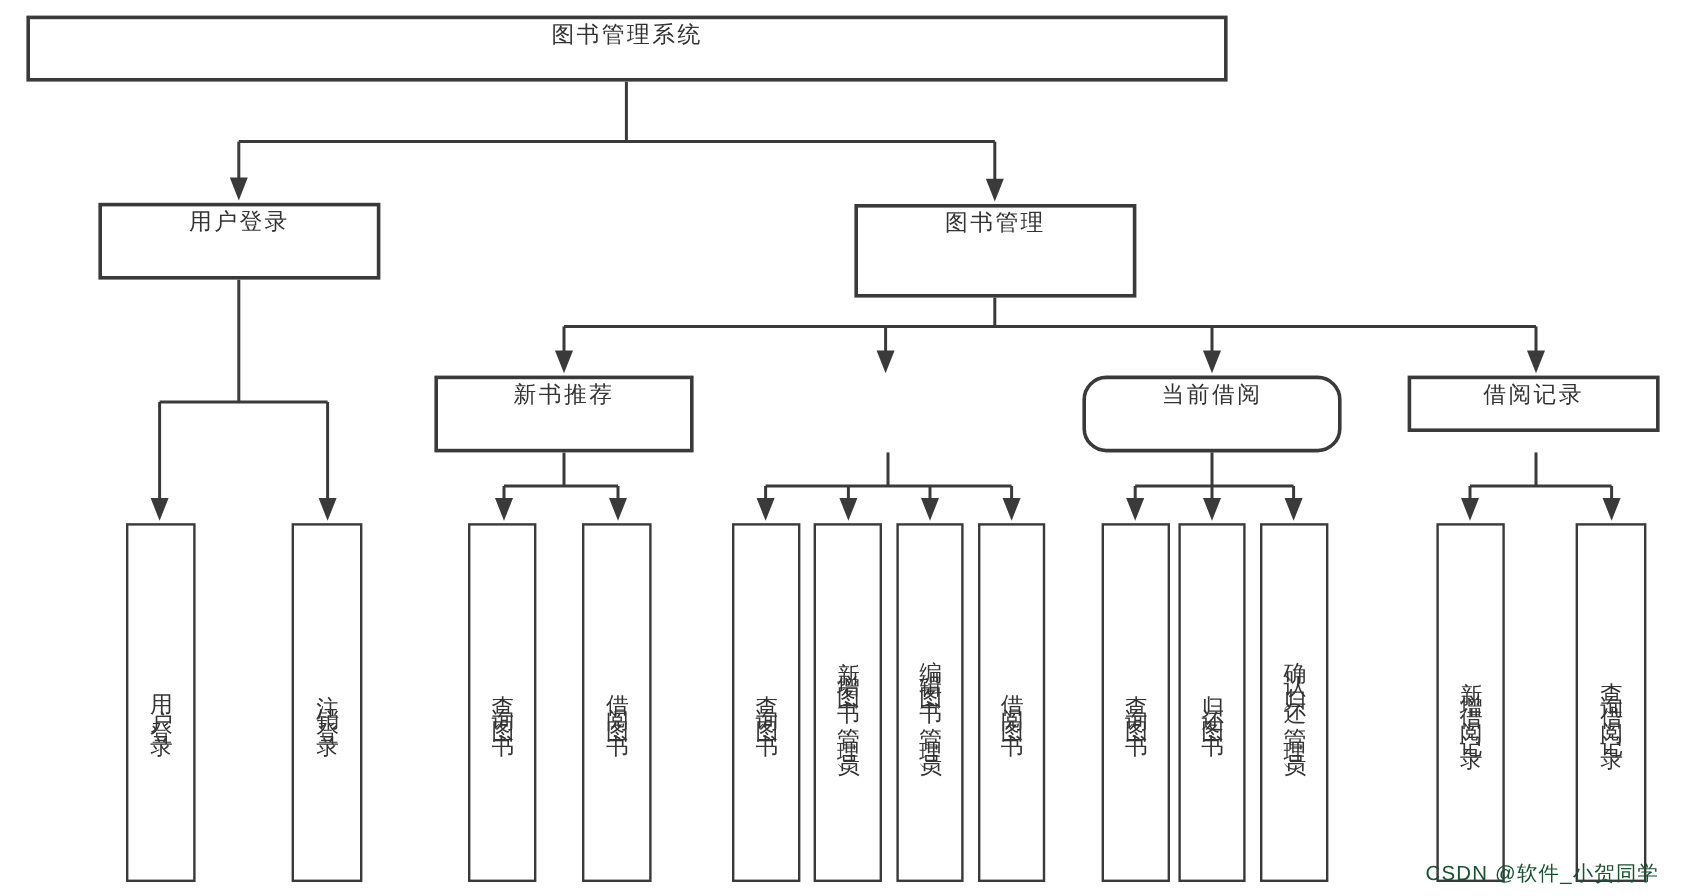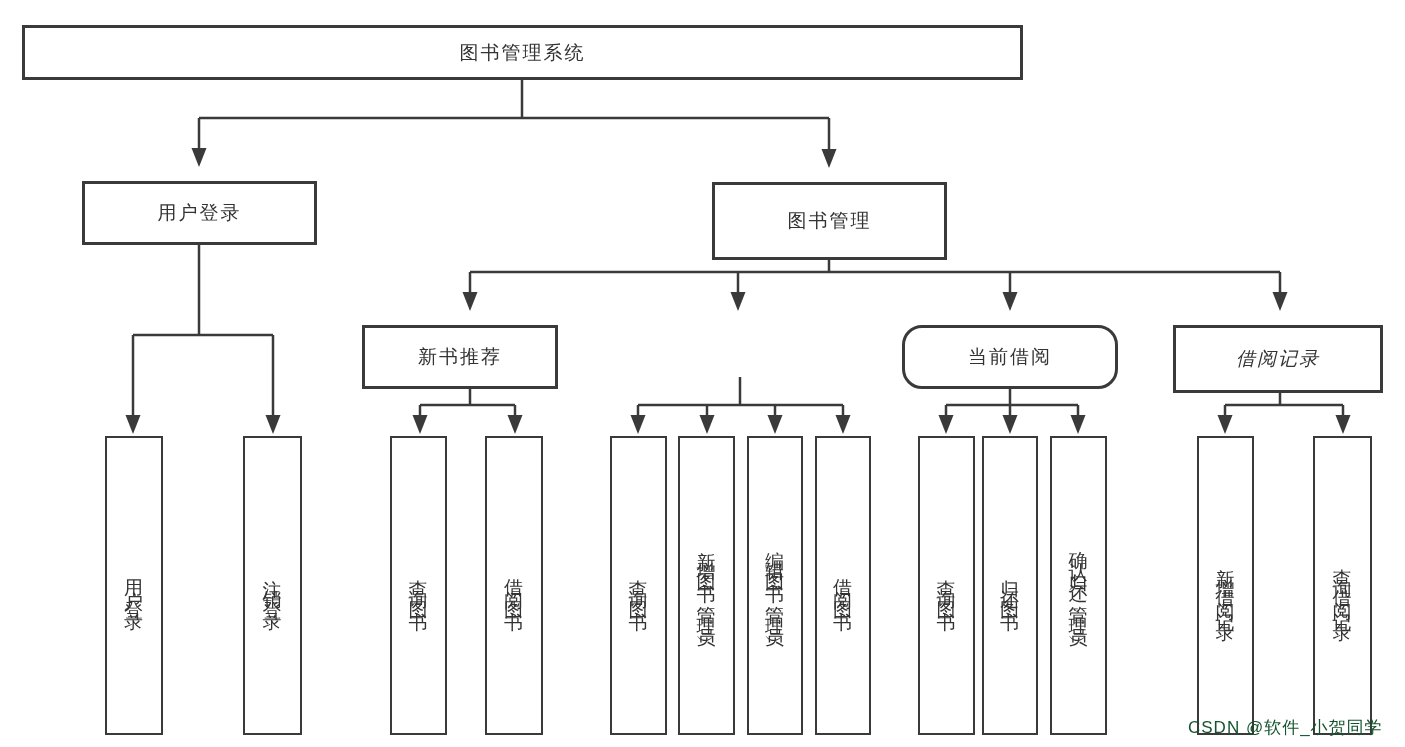--- a/index.html
+++ b/index.html
@@ -3,22 +3,22 @@
 <meta charset="utf-8">
 <style>
   html,body{margin:0;padding:0;background:#ffffff;}
   .stage{
     position:relative;width:1405px;height:747px;background:#ffffff;overflow:hidden;
     font-family:"Liberation Sans","DejaVu Sans",sans-serif;color:#333333;
   }
   svg.wires{position:absolute;left:0;top:0;width:1405px;height:747px;}
   .box{
     position:absolute;background:#ffffff;border:3px solid #3a3a3a;
-    display:flex;align-items:center;justify-content:center;
-    font-size:19px;letter-spacing:2px;box-sizing:border-box;white-space:nowrap;margin-top:12px;
+    display:flex;align-items:flex-start;justify-content:center;
+    font-size:19px;letter-spacing:2px;box-sizing:border-box;white-space:nowrap;
   }
   .vbox{
     position:absolute;background:#ffffff;border:2px solid #3a3a3a;
     display:flex;align-items:center;justify-content:center;box-sizing:border-box;
   }
   .vbox span{
     writing-mode:vertical-rl;font-size:19px;line-height:1;letter-spacing:11px;
   }
   .watermark{
     position:absolute;left:1188px;top:716px;font-size:17px;color:#14532d;
@@ -89,27 +89,27 @@
     <span>图书管理系统</span>
   </div>
 
   <div class="box" style="left:82px;top:169px;width:235px;height:64px;">
     <span>用户登录</span>
   </div>
   <div class="box" style="left:712px;top:170px;width:235px;height:78px;">
     <span>图书管理</span>
   </div>
 
-  <div class="box" style="left:362px;top:313px;width:196px;height:64px;">
+  <div class="box" style="left:362px;top:313px;width:216px;height:64px;">
     <span>新书推荐</span>
   </div>
   <div class="box" style="left:902px;top:313px;width:216px;height:64px;border-radius:20px;">
     <span>当前借阅</span>
   </div>
-  <div class="box" style="left:1173px;top:313px;width:210px;height:68px;font-style:italic;">
+  <div class="box" style="left:1173px;top:313px;width:210px;height:47px;">
     <span>借阅记录</span>
   </div>
 
   <div class="vbox" style="left:105px;top:436px;width:58px;height:299px;">
     <span>用户登录</span>
   </div>
   <div class="vbox" style="left:243px;top:436px;width:59px;height:299px;">
     <span>注销登录</span>
   </div>
 

